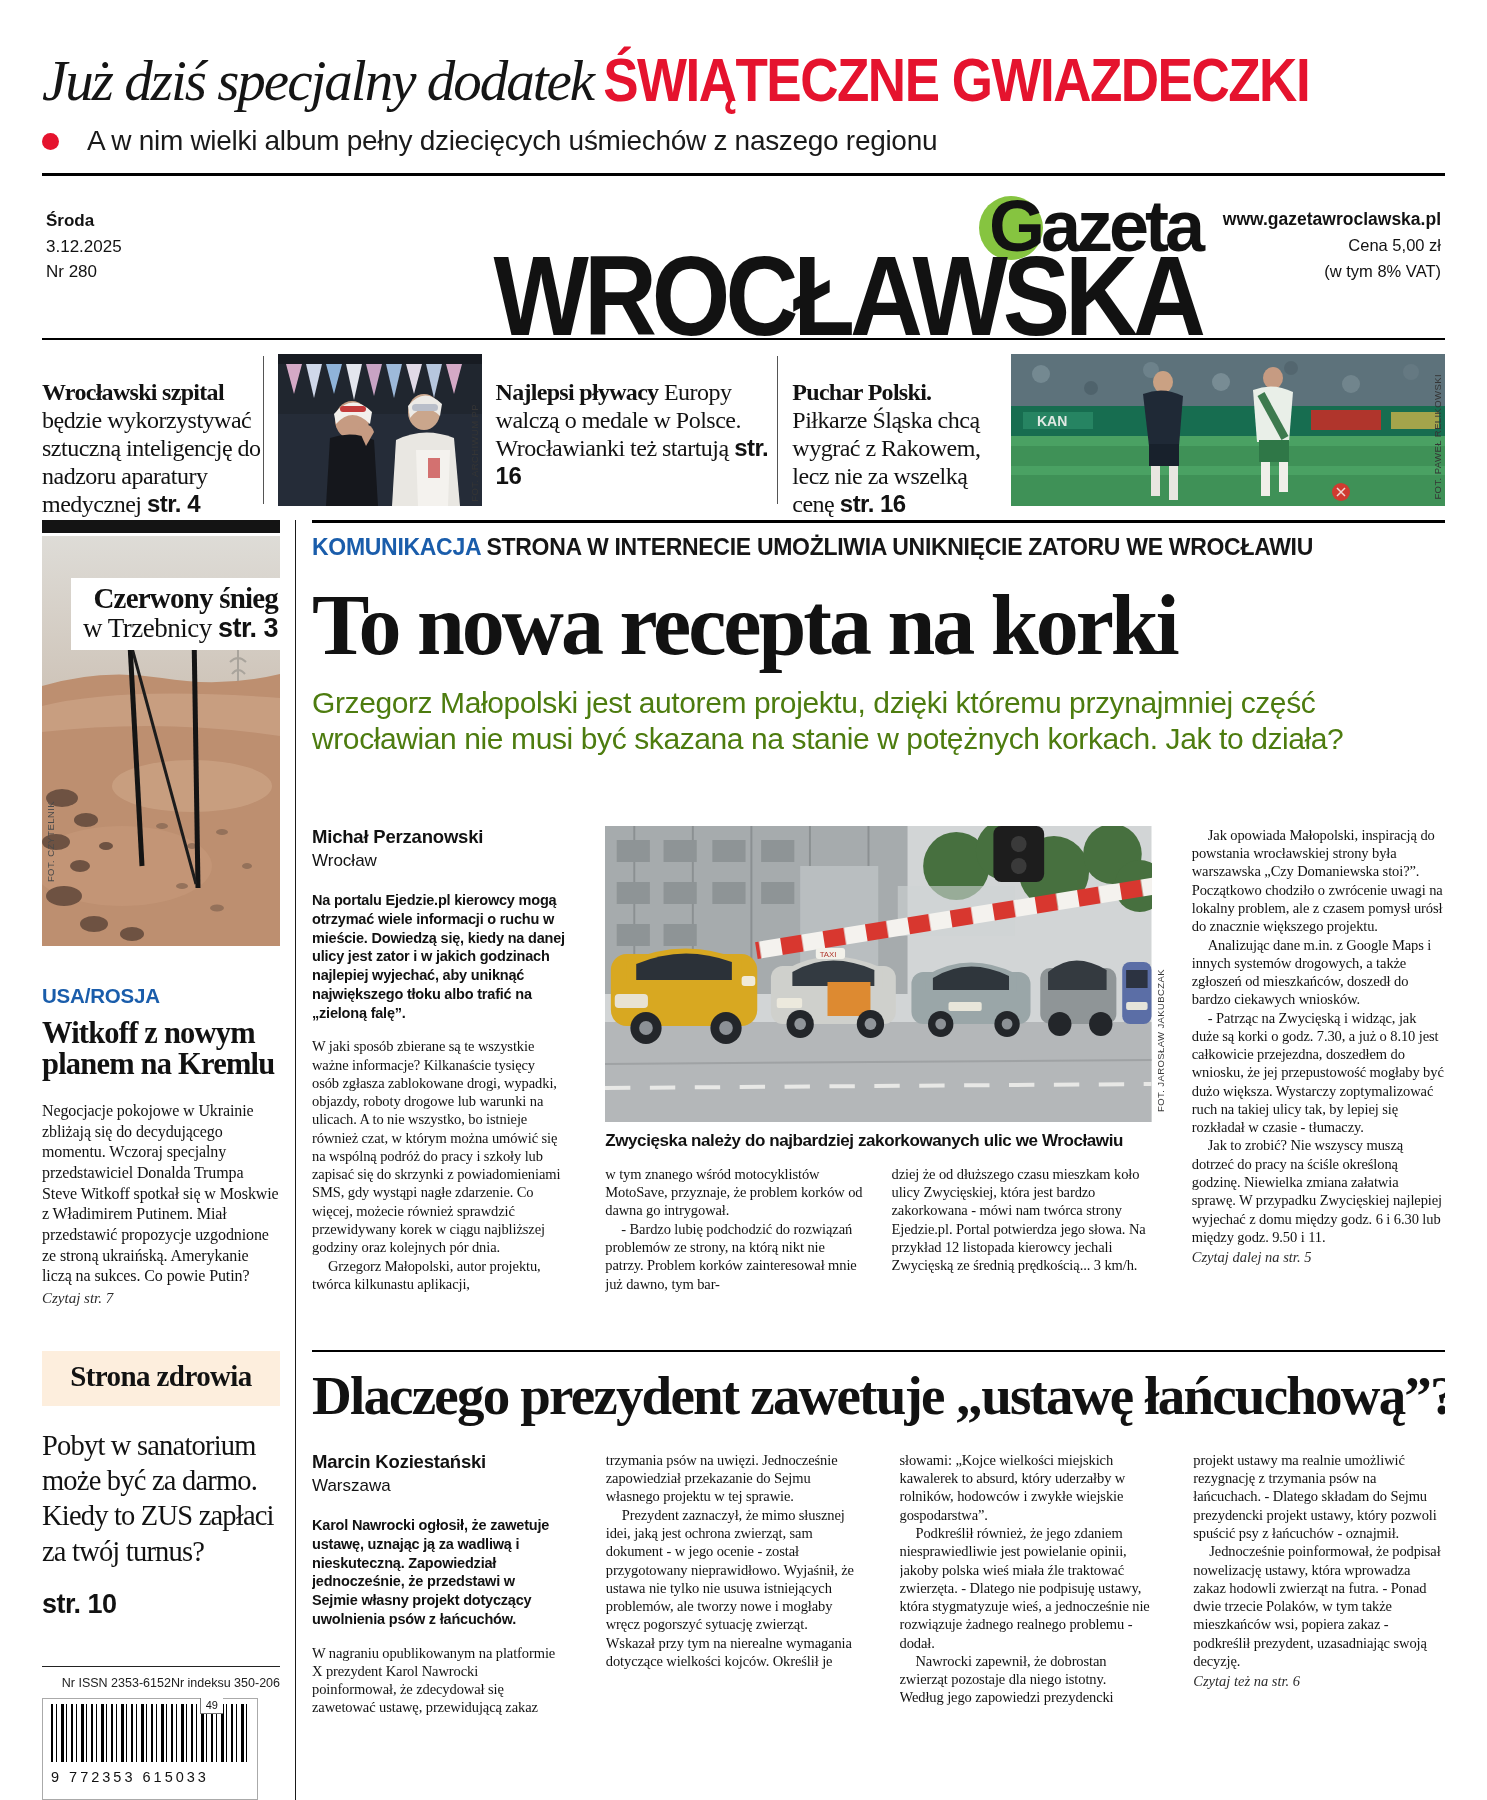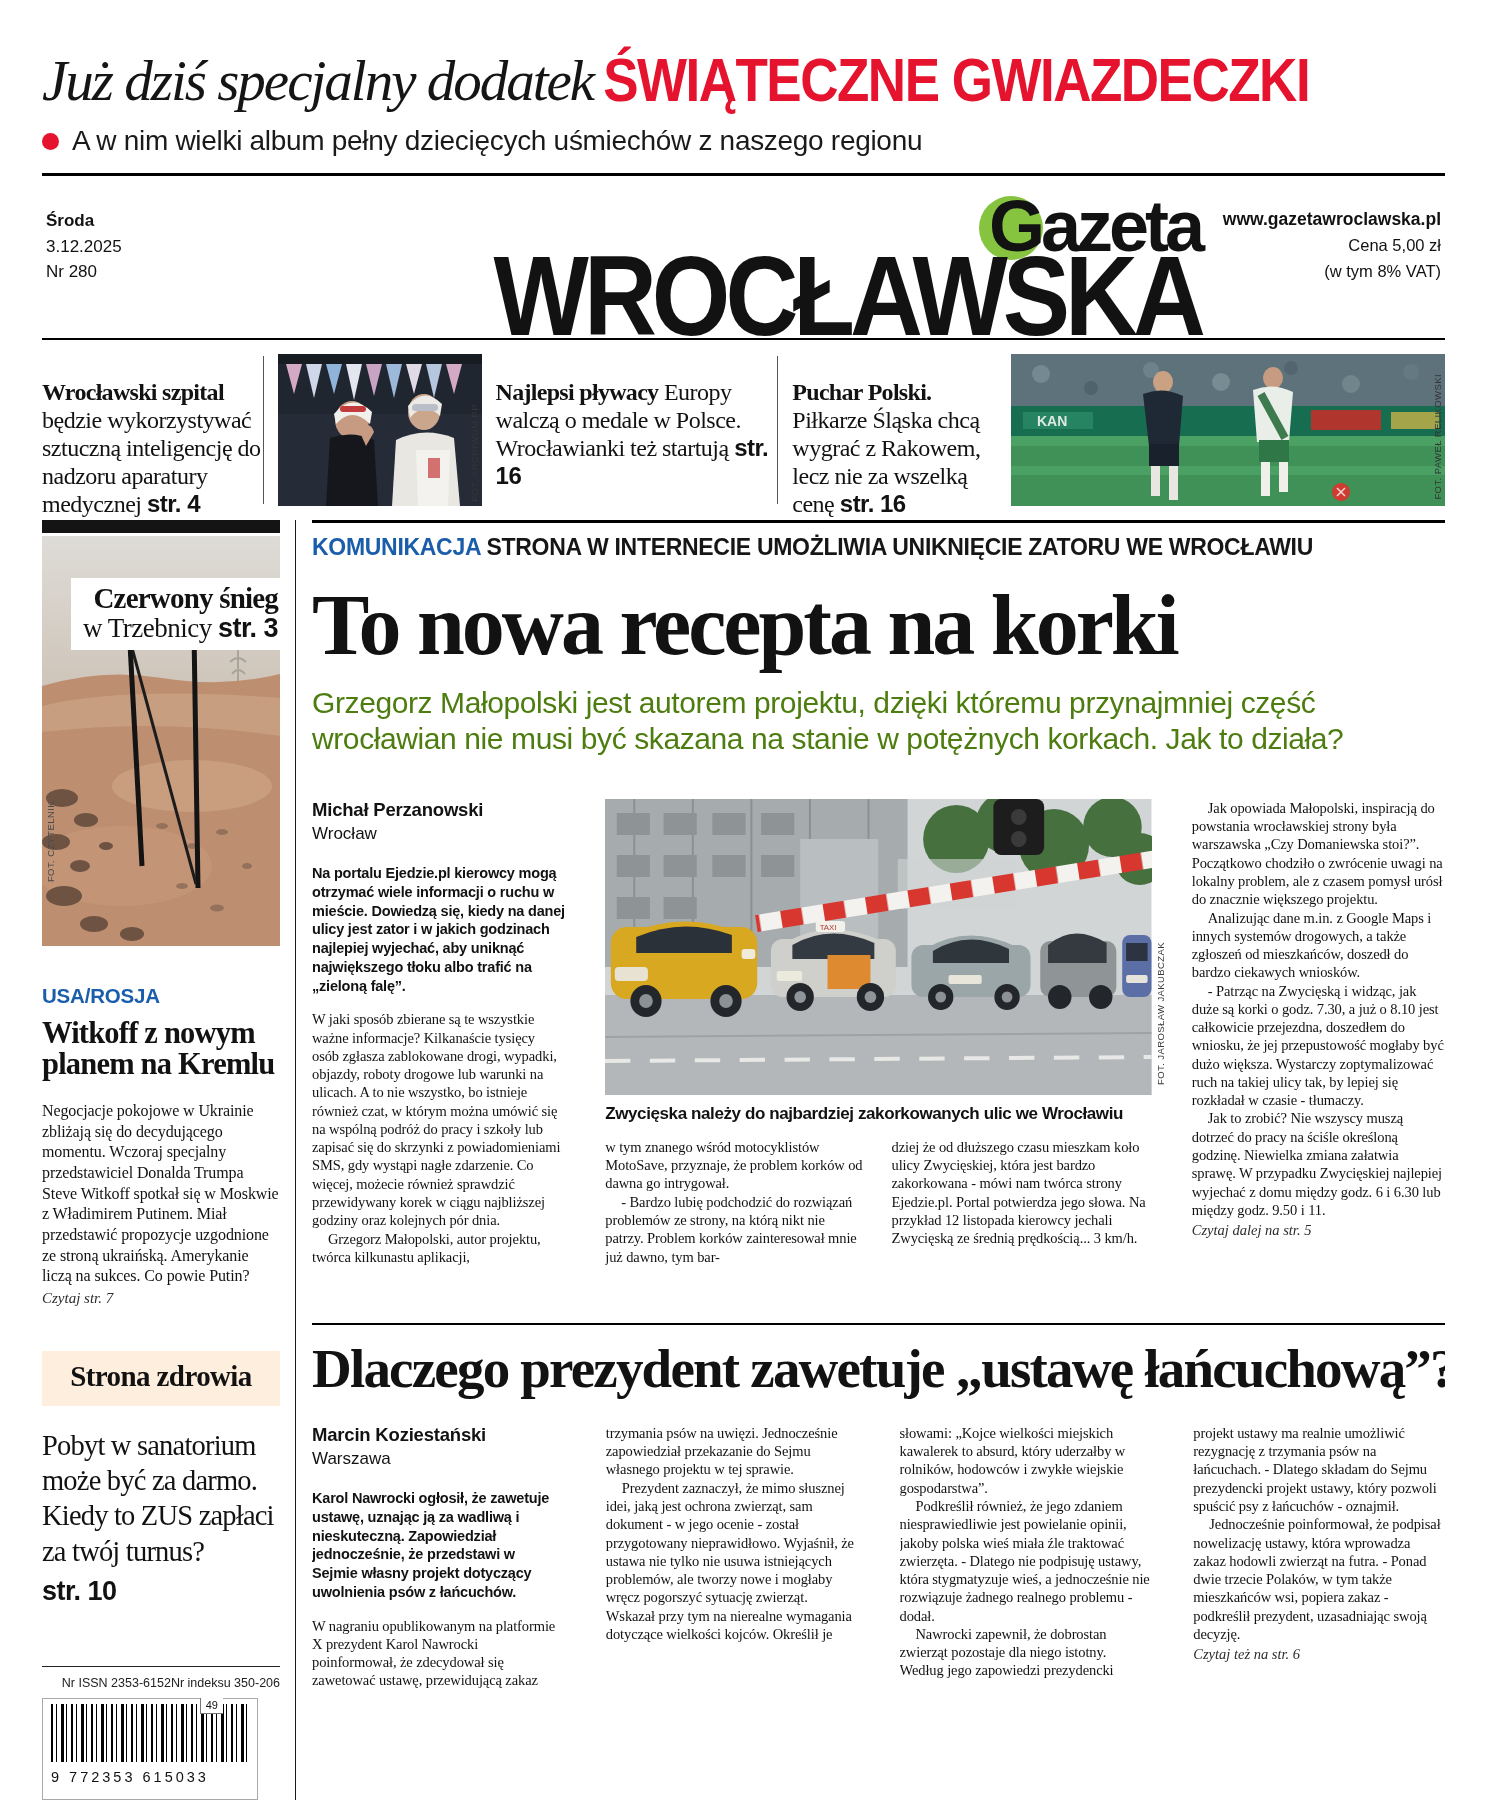--- a/index.html
+++ b/index.html
@@ -8,21 +8,21 @@
   *{box-sizing:border-box}
   html,body{margin:0;padding:0;background:#e9e9e9}
   .page{position:relative;width:1487px;height:1800px;margin:0 auto;background:#fff;color:var(--ink);
         font-family:"Liberation Sans",sans-serif;overflow:hidden;display:flex;flex-direction:column}
   
   .banner{padding:52px 42px 0}
   .banner-line1{white-space:nowrap;line-height:1}
   .banner-script{font-family:"Liberation Serif",serif;font-style:italic;font-size:57px;letter-spacing:-2px;color:#151515}
   .banner-red{display:inline-block;font-weight:bold;font-size:53px;color:var(--red);letter-spacing:-1.5px;
               transform:scaleY(1.15);transform-origin:center 78%;margin-left:10px}
-  .banner-line2{display:flex;align-items:center;gap:13px;margin-top:16px;font-size:28px;letter-spacing:-.3px;color:#1a1a1a}
+  .banner-line2{display:flex;align-items:center;gap:28px;margin-top:16px;font-size:28px;letter-spacing:-.3px;color:#1a1a1a}
   .banner-dot{width:17px;height:17px;border-radius:50%;background:var(--red);flex:none}
   .banner-rule{border-top:3px solid #000;margin:16px 42px 0}
   
   .masthead{display:flex;justify-content:space-between;margin:0 42px;border-bottom:2px solid #000;padding:18px 4px 2px}
   .mh-left{font-size:17px;line-height:1.5;padding-top:14px;width:220px}
   .mh-left .bold{font-weight:bold}
   .logo{flex:1;text-align:right;line-height:.9}
   .logo-top-wrap{position:relative;display:inline-block}
   .g-blob{position:absolute;left:-10px;top:2px;width:64px;height:64px;border-radius:50%;background:var(--green);z-index:0}
   .logo-top{position:relative;z-index:1;font-weight:bold;font-size:72px;letter-spacing:-4px}
@@ -63,39 +63,39 @@
   .sb-usa{margin-top:38px}
   .kicker-blue{color:var(--blue);font-weight:bold;font-size:20.5px;letter-spacing:-.2px}
   .usa-headline{font-family:"Liberation Serif",serif;font-weight:bold;font-size:30.5px;line-height:1.04;
                 letter-spacing:-.8px;margin:10px 0 20px}
   .serif-body{font-family:"Liberation Serif",serif;font-size:16px;line-height:1.29;letter-spacing:-.1px;margin:0}
   .read-more{font-family:"Liberation Serif",serif;font-style:italic;font-size:15px;color:#2c2c2c;margin-top:3px}
   .sb-health{margin-top:44px}
   .health-box{background:var(--peach);text-align:center;padding:9px 0 13px;font-family:"Liberation Serif",serif;
               font-weight:bold;font-size:29px;letter-spacing:-.6px}
   .health-text{font-family:"Liberation Serif",serif;font-size:28.5px;line-height:1.24;letter-spacing:-.8px;margin-top:22px}
-  .health-pg{font-weight:bold;font-size:27px;letter-spacing:-.5px;margin-top:7px}
+  .health-pg{font-weight:bold;font-size:27px;letter-spacing:-.5px;margin-top:20px}
   .sb-foot{margin-top:auto}
   .issn-row{border-top:1px solid #222;padding-top:9px;display:flex;justify-content:flex-end;font-size:12.5px;color:#222}
   .barcode{position:relative;width:216px;height:102px;margin-top:8px;border:1px solid #aaa;background:#fff;padding:5px 8px 0}
   .bars{height:58px;background:
         repeating-linear-gradient(90deg,#000 0 2px,#fff 2px 5px,#000 5px 6px,#fff 6px 10px,#000 10px 13px,#fff 13px 15px,#000 15px 16px,#fff 16px 20px)}
   .bc-num{font-size:14.5px;letter-spacing:3px;margin-top:7px;white-space:nowrap}
   .bc-week{position:absolute;top:-1px;right:34px;background:#fff;border-left:1px solid #777;border-bottom:1px solid #777;
            font-size:11px;padding:1px 5px 2px}
   
   .main-rule{border-top:3px solid #000}
   .kicker{margin-top:11px;font-size:23px;font-weight:bold;letter-spacing:-.3px;white-space:nowrap}
   .kicker .k-blue{color:var(--blue)}
   .kicker .rest{color:#161616}
   .headline{font-family:"Liberation Serif",serif;font-weight:bold;font-size:86px;letter-spacing:-3px;line-height:.98;
             margin:22px 0 0;white-space:nowrap}
   .lead{font-family:Liberation Sans, sans-serif;font-size:30px;line-height:1.2;letter-spacing:-.4px;color:#4d7c0f;
         margin-top:18px;max-width:1035px}
-  .art-grid{display:grid;grid-template-columns:repeat(4,1fr);column-gap:40px;margin-top:12px;height:508px;overflow:hidden}
+  .art-grid{display:grid;grid-template-columns:repeat(4,1fr);column-gap:40px;margin-top:39px;height:508px;overflow:hidden}
   .art-col{overflow:hidden}
   .c1{grid-column:1}
   .photo-block{grid-column:2 / 4;display:flex;flex-direction:column;min-height:0}
   .c4{grid-column:4}
   .byline{font-size:18.5px;font-weight:bold;letter-spacing:-.2px}
   .byline-city{font-size:17px;margin-top:3px}
   .lede{font-weight:bold;font-size:14.5px;line-height:1.3;letter-spacing:-.2px;margin-top:20px}
   .art-grid .serif-body,.b-grid .serif-body{font-size:14.5px;line-height:1.26}
   .mt{margin-top:13px}
   .indent{text-indent:16px}

